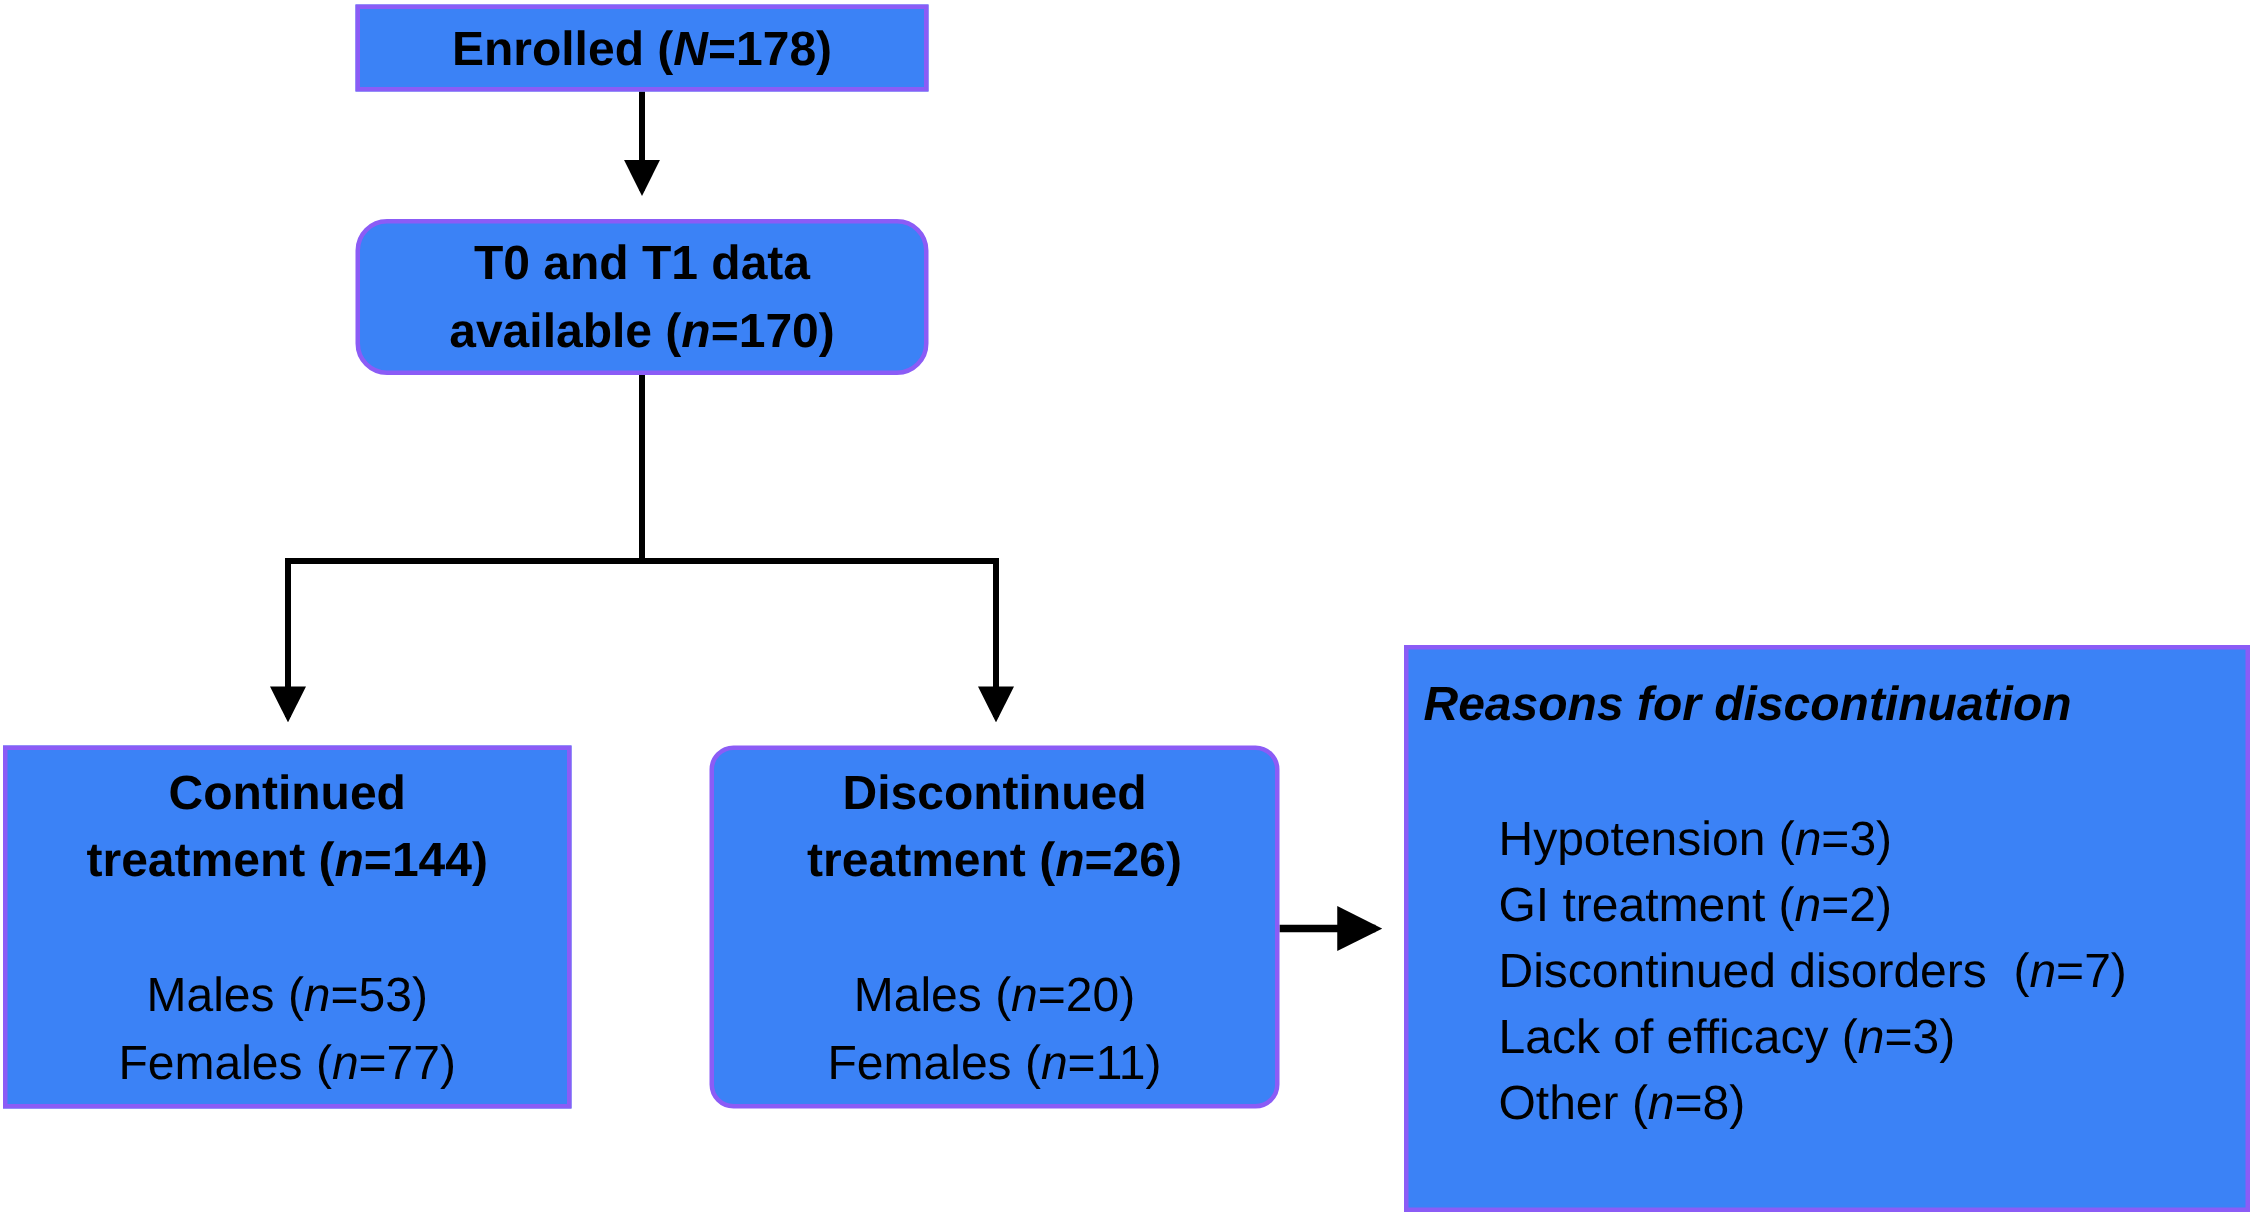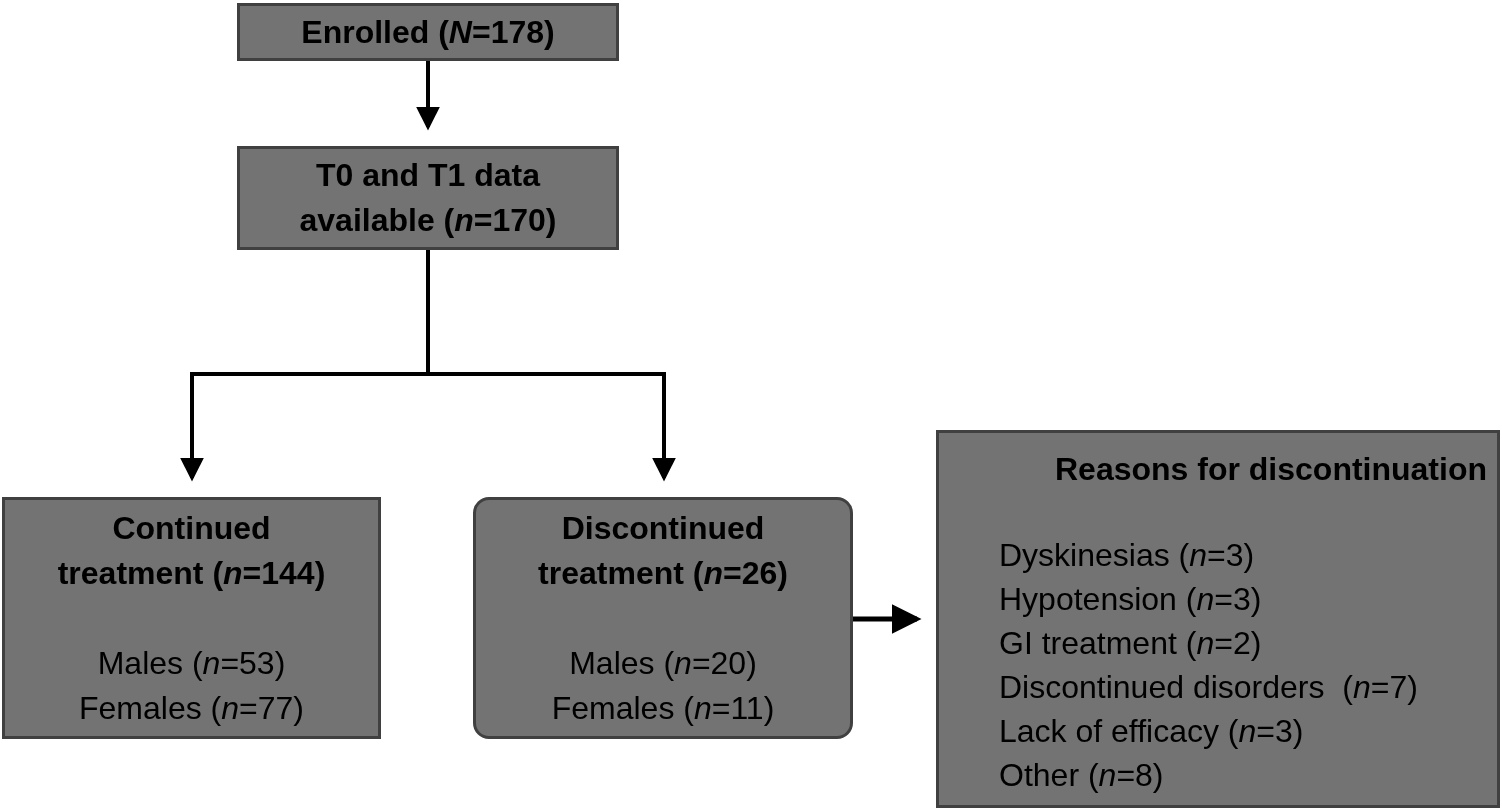--- a/index.html
+++ b/index.html
@@ -21,50 +21,51 @@
     position: absolute;
     left: 0;
     top: 0;
     width: 1502px;
     height: 810px;
     pointer-events: none;
   }
   .box {
     position: absolute;
     box-sizing: border-box;
-    border: 3px solid #404040;
-    background: #737373;
+    border: 3px solid #8b5cf6;
+    background: #3b82f6;
     display: flex;
     flex-direction: column;
     align-items: center;
     justify-content: center;
     text-align: center;
   }
   .box-line {
     line-height: 45px;
     white-space: pre-wrap;
   }
   .bold { font-weight: bold; }
   em { font-style: italic; }
 
   #enrolled-box   { left: 237px; top: 3px;   width: 382px; height: 58px; }
-  #available-box  { left: 237px; top: 146px; width: 382px; height: 104px; }
+  #available-box  { left: 237px; top: 146px; width: 382px; height: 104px; border-radius: 21px; }
   #continued-box  { left: 2px;   top: 497px; width: 379px; height: 242px; }
   #discontinued-box { left: 473px; top: 497px; width: 380px; height: 242px; border-radius: 16px; }
 
   #reasons-box {
     left: 936px; top: 430px; width: 564px; height: 378px;
     align-items: stretch;
     justify-content: flex-start;
     padding: 14px 10px 8px 10px;
     text-align: left;
   }
   #reasons-box .reasons-title {
-    text-align: right;
+    text-align: left;
     line-height: 44px;
+    font-style: italic;
   }
   #reasons-box .reasons-gap { height: 46px; }
   #reasons-box .reason-line {
     line-height: 44px;
     padding-left: 50px;
     white-space: pre-wrap;
   }
   .spacer-line { height: 45px; }
 </style>
 </head>
@@ -111,21 +112,20 @@
     <div class="box-line bold">Discontinued</div>
     <div class="box-line bold"><span>treatment (</span><em>n</em><span>=26)</span></div>
     <div class="spacer-line"></div>
     <div class="box-line"><span>Males (</span><em>n</em><span>=20)</span></div>
     <div class="box-line"><span>Females (</span><em>n</em><span>=11)</span></div>
   </div>
 
   <div class="box" id="reasons-box">
     <div class="reasons-title bold">Reasons for discontinuation</div>
     <div class="reasons-gap"></div>
-    <div class="reason-line"><span>Dyskinesias (</span><em>n</em><span>=3)</span></div>
     <div class="reason-line"><span>Hypotension (</span><em>n</em><span>=3)</span></div>
     <div class="reason-line"><span>GI treatment (</span><em>n</em><span>=2)</span></div>
     <div class="reason-line"><span>Discontinued disorders  (</span><em>n</em><span>=7)</span></div>
     <div class="reason-line"><span>Lack of efficacy (</span><em>n</em><span>=3)</span></div>
     <div class="reason-line"><span>Other (</span><em>n</em><span>=8)</span></div>
   </div>
 
 </div>
 
 </body></html>

